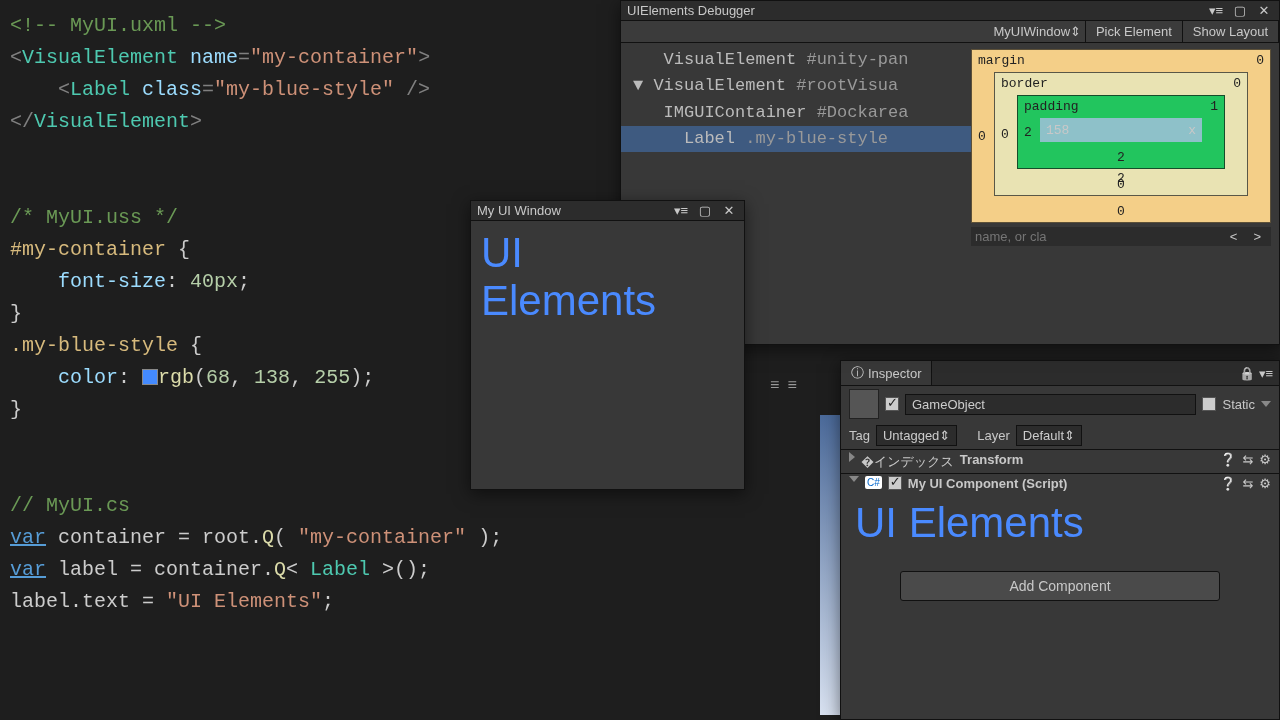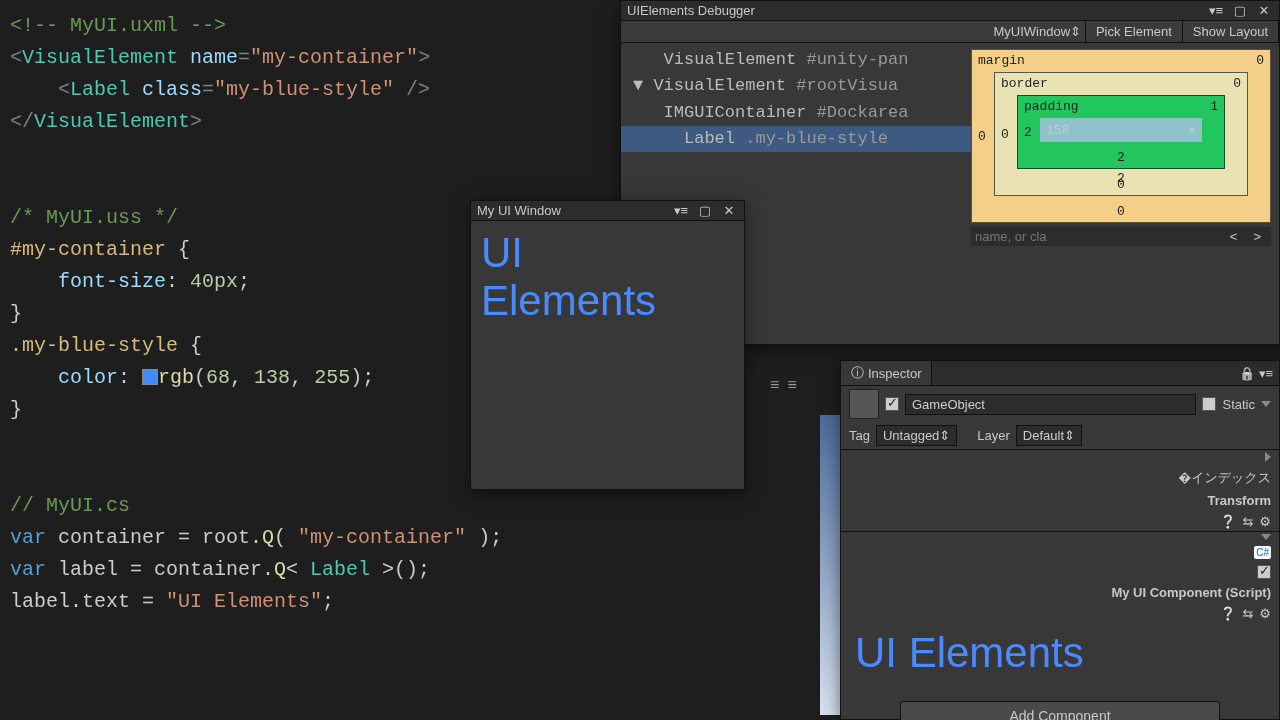--- a/index.html
+++ b/index.html
@@ -19,21 +19,21 @@
   }
   .code-col pre { font-family: inherit; white-space: pre; }
   .c-comment { color: #6a9955; }
   .c-tag     { color: #4ec9b0; }
   .c-attr    { color: #9cdcfe; }
   .c-str     { color: #ce9178; }
   .c-punct   { color: #808080; }
   .c-sel     { color: #d7ba7d; }
   .c-prop    { color: #9cdcfe; }
   .c-num     { color: #b5cea8; }
-  .c-kw      { color: #569cd6; }
+  .c-kw      { color: #569cd6; text-decoration: underline; }
   .c-fn      { color: #dcdcaa; }
   .c-type    { color: #4ec9b0; }
   .swatch {
     display:inline-block; width:16px; height:16px;
     background:#448aff; border:1px solid #888; vertical-align:-2px;
   }
   
   .grad-peek {
     position:absolute; left:820px; top:415px; width:20px; height:300px;
     background:linear-gradient(#4b6a9a,#d8e1f0);
@@ -137,21 +137,21 @@
   }
   .insp-row .field {
     background:#2c2c2c; border:1px solid #111; padding:2px 6px;
     font-size:13px; color:#ccc; flex:0 0 auto;
   }
   .cube-ico { width:30px;height:30px; background:#555; border:1px solid #222; }
   .chk { width:14px;height:14px; background:#ccc; border:1px solid #555; position:relative;}
   .chk.on::after{content:"✓"; color:#222; position:absolute; top:-3px; left:1px; font-size:13px;}
   .component {
     border-top:1px solid #111; padding:2px 8px; font-size:13px;
-    display:flex; align-items:flex-end; gap:6px;flex-direction:column;
+    display:flex; align-items:flex-start; gap:6px;
   }
   .component .mini-icons { margin-left:auto; display:flex; gap:6px; }
   .big-blue-insp {
     color:#4a8aff; font-size:42px; font-family:Arial,sans-serif;
     padding:6px 14px;
   }
   .add-comp {
     margin:18px auto 0 auto; width:320px; text-align:center;
     background:#4a4a4a; border:1px solid #111; border-radius:3px;
     padding:6px 0; font-size:14px; cursor:pointer;

